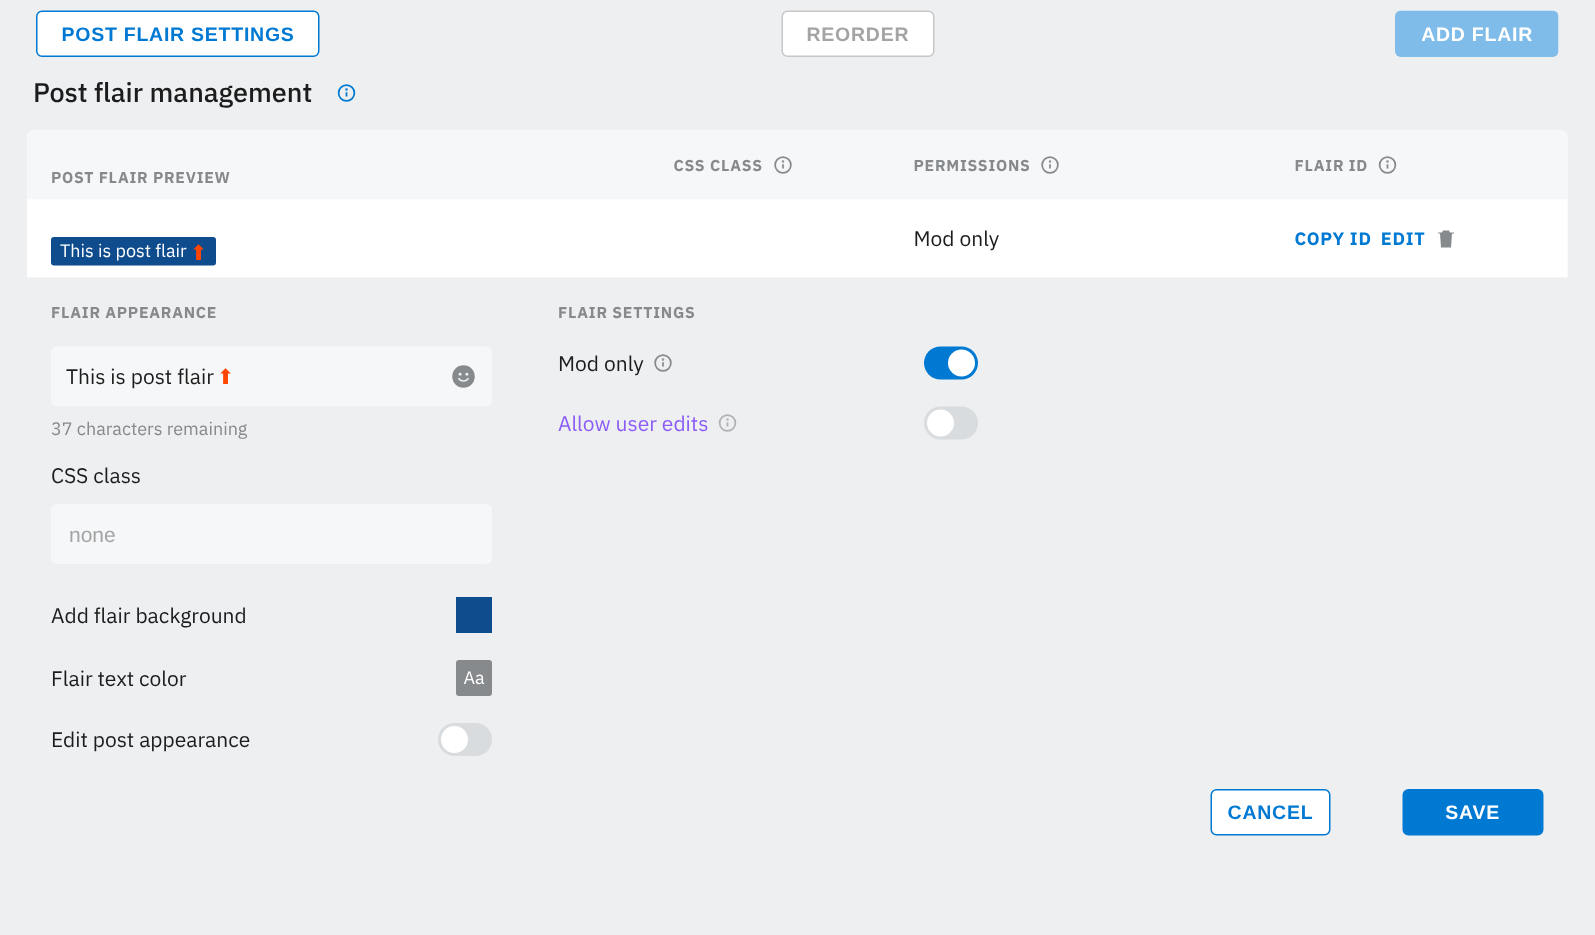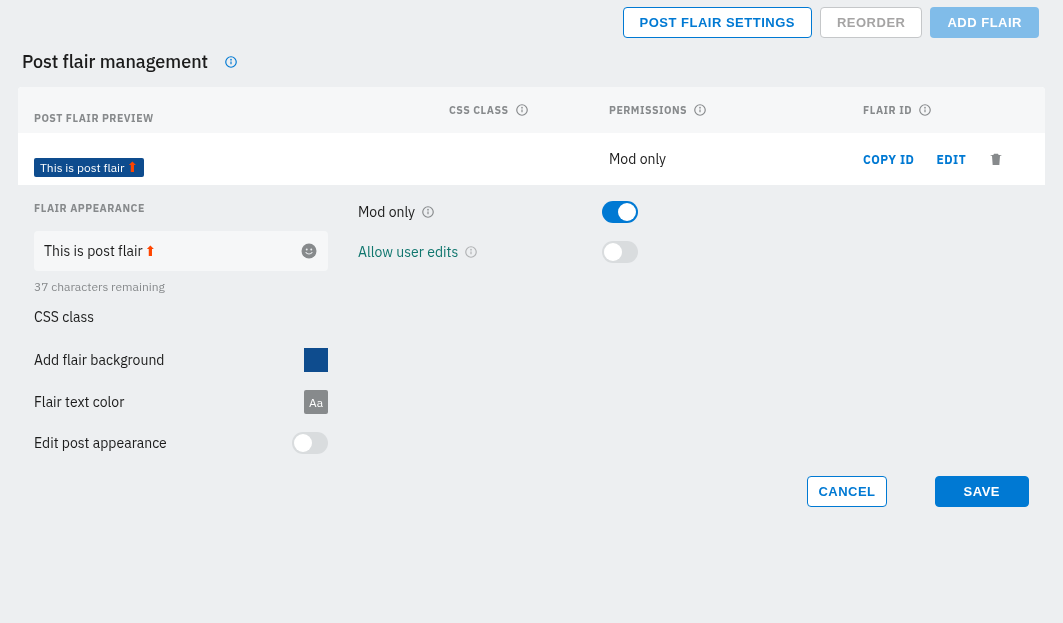--- a/index.html
+++ b/index.html
@@ -9,21 +9,21 @@
     background:#edeff1;
     color:#1a1a1b;
     font-size:14px;
     width:1063px;
     height:623px;
     overflow:hidden;
   }
   .header-bar {
     height:44px;
     display:flex;
-    justify-content:flex-end;
+    justify-content:space-between;
     align-items:center;
     padding:12px 24px;
     gap:8px;
   }
   .btn {
     font-weight:700;
     font-size:13px;
     letter-spacing:0.5px;
     padding:7px 16px;
     border-radius:4px;
@@ -106,41 +106,41 @@
     color:#fff;
     font-size:12px;
     padding:2px 6px;
     border-radius:2px;
     gap:2px;
   }
   .flair-chip .arrow { color:#ff4500; font-size:14px; line-height:1; }
   .row-actions {
     display:flex;
     align-items:center;
-    gap:22px;
+    gap:6px;
   }
   .text-btn {
     color:#0079d3;
     font-weight:700;
     font-size:12px;
     letter-spacing:0.5px;
     cursor:pointer;
   }
   .trash { color:#878a8c; cursor:pointer; display:flex; }
   .perm-text { font-size:14px; color:#1c1c1c; }
   .editor {
     background:#edeff1;
     margin:0 18px;
     display:flex;
     flex-direction:column;
   }
   .editor-cols {
     display:flex;
     padding:16px 16px 8px 16px;
-    gap:30px;
+    gap:44px;
   }
   .col-left { flex:0 0 294px; }
   .col-right { flex:1; }
   .section-label {
     font-size:10.5px;
     font-weight:700;
     color:#878a8c;
     letter-spacing:0.5px;
     text-transform:uppercase;
     margin-bottom:16px;
@@ -232,21 +232,21 @@
   .toggle.on .knob { left:16px; }
   .setting-row {
     display:flex;
     align-items:center;
     justify-content:space-between;
     font-size:14px;
     color:#1c1c1c;
     margin-bottom:18px;
     max-width:280px;
   }
-  .setting-row.disabled { color:#0f766e; }
+  .setting-row.disabled { color:#8b5cf6; }
   .setting-label { display:flex; align-items:center; gap:6px; }
   .footer {
     display:flex;
     justify-content:flex-end;
     padding:14px 16px 20px 16px;
     gap:10px;
   }
   .btn-cancel {
     background:#fff;
     color:#0079d3;
@@ -349,40 +349,42 @@
               <circle cx="12" cy="12" r="10"></circle>
               <circle cx="9" cy="10" r="1.3" fill="#edeff1"></circle>
               <circle cx="15" cy="10" r="1.3" fill="#edeff1"></circle>
               <path d="M8 14c1 1.5 2.5 2 4 2s3-.5 4-2" stroke="#edeff1" stroke-width="1.5" fill="none" stroke-linecap="round"></path>
             </svg>
         </span>
       </div>
       <div class="helper">37 characters remaining</div>
 
       <span class="field-label" style="margin-top:14px">CSS class</span>
+      <input class="css-input" placeholder="none" style="">
 
       <div class="inline-row" style="margin-top:22px">
         <span>Add flair background</span>
         <span class="swatch" title="#0e4c8e"></span>
       </div>
 
       <div class="inline-row">
         <span>Flair text color</span>
         <span class="aa-swatch">Aa</span>
       </div>
 
       <div class="inline-row">
         <span>Edit post appearance</span>
         <span class="toggle">
             <span class="knob"></span>
           </span>
       </div>
     </div>
 
     <div class="col-right">
+      <div class="section-label">Flair Settings</div>
 
       <div class="setting-row">
         <span class="setting-label">
           <span>Mod only</span>
           <span class="info-icon">
             <svg viewBox="0 0 24 24" fill="none" stroke="#878a8c" stroke-width="2">
                 <circle cx="12" cy="12" r="9"></circle>
                 <line x1="12" y1="11" x2="12" y2="16"></line>
                 <circle cx="12" cy="8" r="0.5" fill="#878a8c"></circle>
               </svg>

